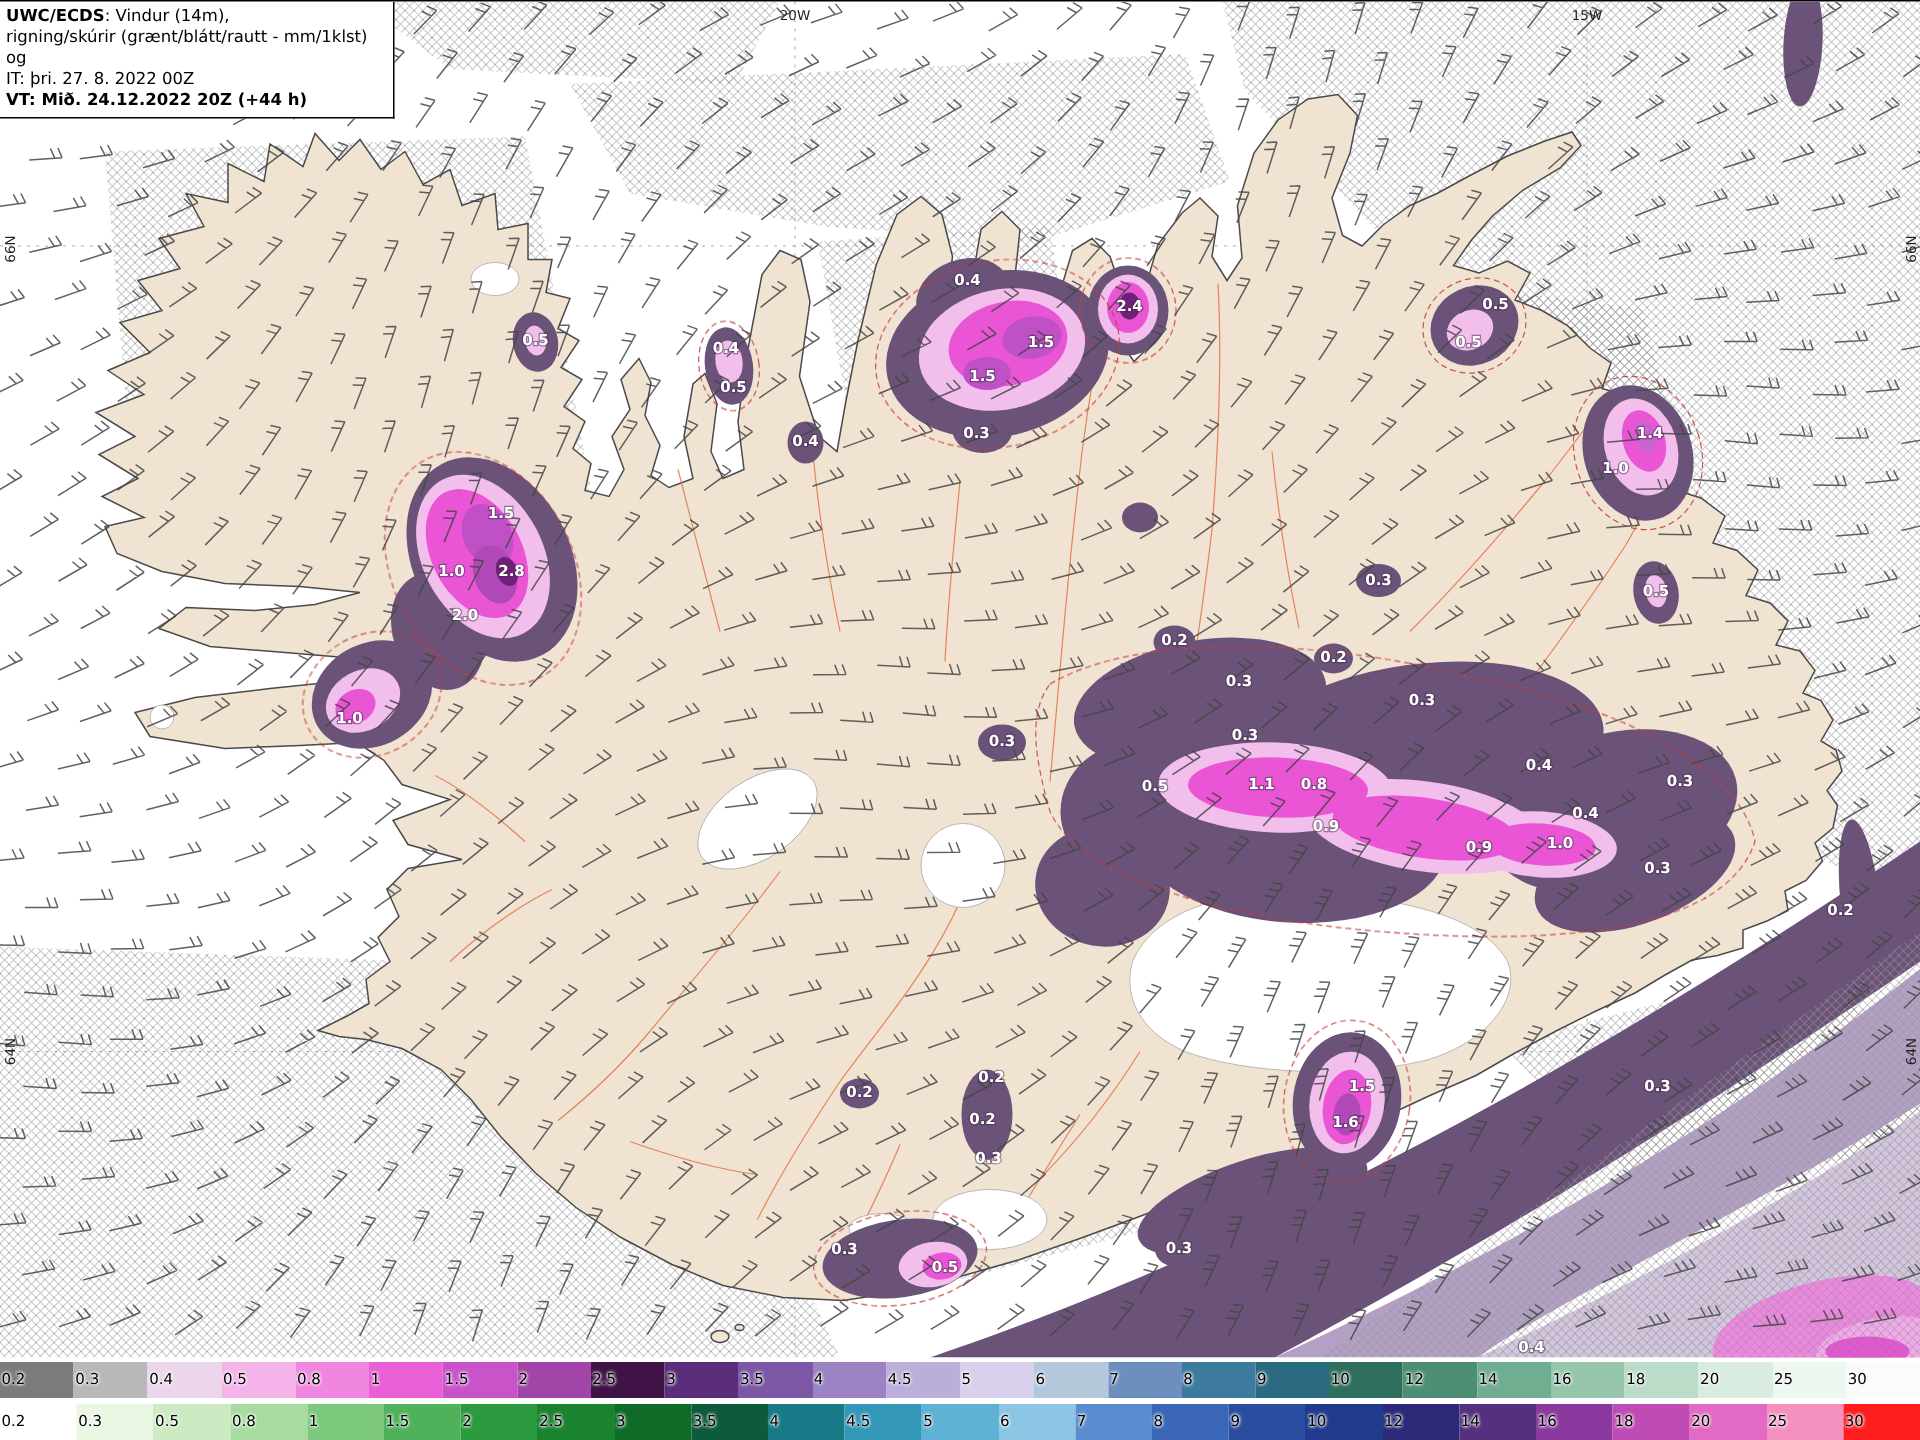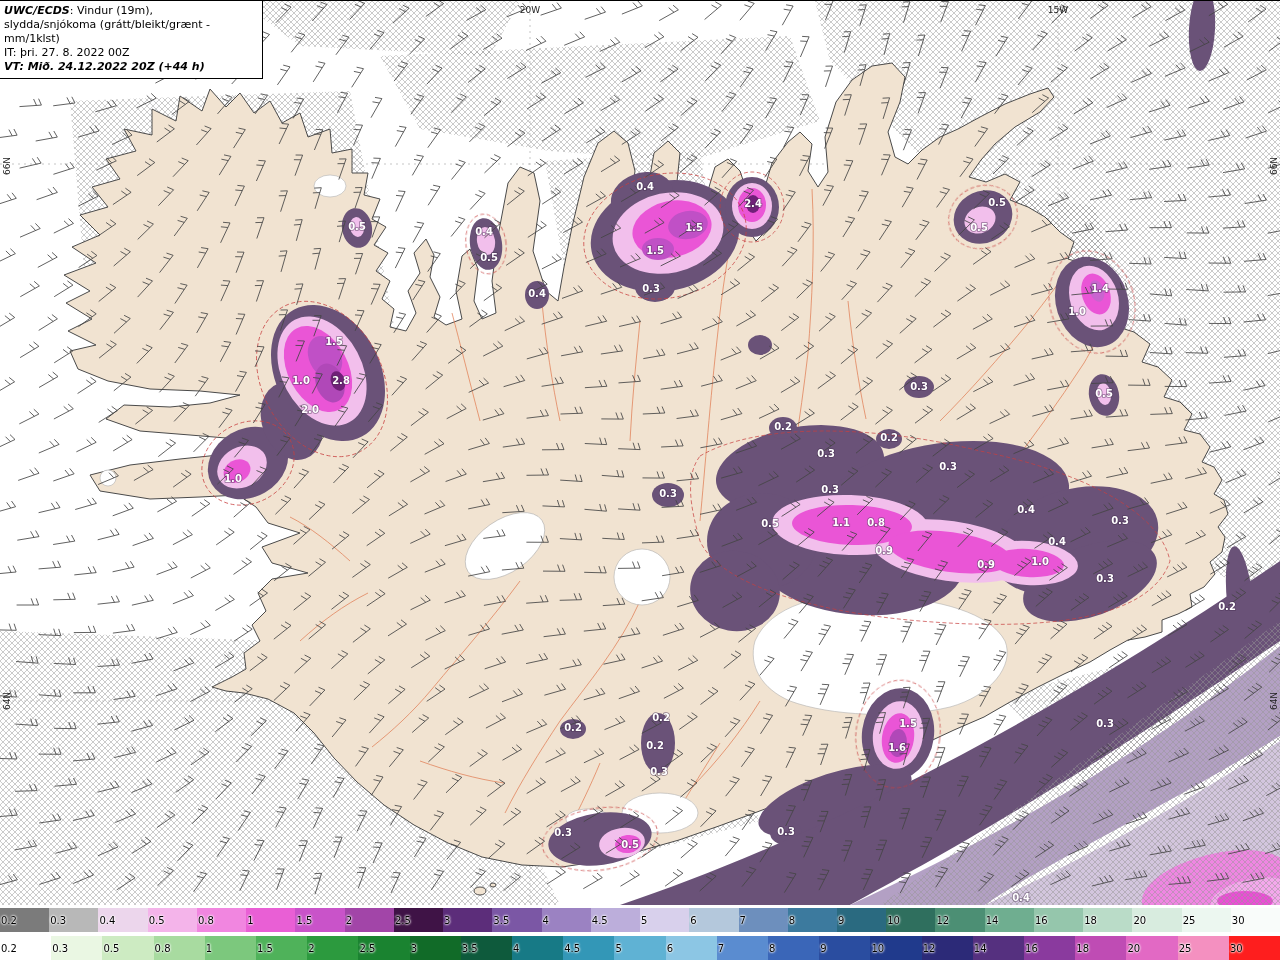--- a/index.html
+++ b/index.html
@@ -1,21 +1,21 @@
 <!DOCTYPE html>
 <html><head>
 <meta charset="utf-8">
 <style>
   html,body{margin:0;padding:0;background:#fff;}
   body{width:1280px;height:960px;overflow:hidden;font-family:"DejaVu Sans",sans-serif;}
   .map-wrap{position:relative;width:1280px;height:904px;background:#fff;border-top:1px solid #000;box-sizing:border-box;}
   .map-wrap svg{position:absolute;left:0;top:0;}
   .title-box{position:absolute;left:0;top:0;background:#fff;border:1px solid #000;border-left:none;border-top:none;
     padding:3px 8px 4px 4px;font-size:11px;line-height:1.28;color:#000;z-index:10;max-width:250px;}
-  .bold{font-weight:bold;font-style:italic;}
+  .bold{font-weight:bold;}
   .coast{fill:#f1e3d1;stroke:#4a4a4a;stroke-width:1;}
   .glacier{fill:#ffffff;stroke:#b0b0b0;stroke-width:0.6;}
   .river{fill:none;stroke:#e07a50;stroke-width:0.8;opacity:0.9;}
   .graticule{stroke:#8a8a8a;stroke-width:0.7;stroke-dasharray:2 4;opacity:0.7;}
   .red-dash{fill:none;stroke:#c84040;stroke-width:0.8;stroke-dasharray:4 2.5;opacity:0.9;}
   .precip-label{font-family:"DejaVu Sans",sans-serif;font-size:10px;font-weight:600;fill:#ffffff;text-anchor:middle;
     paint-order:stroke;stroke:rgba(70,45,80,0.55);stroke-width:1.6px;}
   .grid-label{font-family:"DejaVu Sans",sans-serif;font-size:9px;fill:#222;text-anchor:middle;}
   .barb{fill:none;stroke-width:1;opacity:0.85;}
   .colorbar{display:flex;height:24px;margin-top:4px;width:1280px;}
@@ -243,22 +243,22 @@
         <text x="530" y="12" class="grid-label">20W</text>
         <text x="1058" y="12" class="grid-label">15W</text>
         <text x="7" y="168" class="grid-label" transform="rotate(-90 7 165)">66N</text>
         <text x="7" y="703" class="grid-label" transform="rotate(-90 7 700)">64N</text>
         <text x="1274" y="168" class="grid-label" transform="rotate(-90 1274 165)">66N</text>
         <text x="1274" y="703" class="grid-label" transform="rotate(-90 1274 700)">64N</text>
       </g>
   </svg>
 
   <div class="title-box">
-    <div class="t-line"><span class="bold">UWC/ECDS</span><span>: Vindur (19m),</span></div>
-    <div class="t-line">slydda/snjókoma (grátt/bleikt/grænt - mm/1klst)</div>
+    <div class="t-line"><span class="bold">UWC/ECDS</span><span>: Vindur (14m),</span></div>
+    <div class="t-line">rigning/skúrir (grænt/blátt/rautt - mm/1klst) og</div>
     <div class="t-line">IT: þri. 27. 8. 2022 00Z</div>
     <div class="t-line bold">VT: Mið. 24.12.2022 20Z (+44 h)</div>
   </div>
 </div>
 
 <div class="colorbar" id="cb-top">
     <div class="cb-cell" style="background: rgb(123, 123, 123);">
       <span class="cb-label">0.2</span>
     </div>
     <div class="cb-cell" style="background: rgb(184, 184, 184);">

